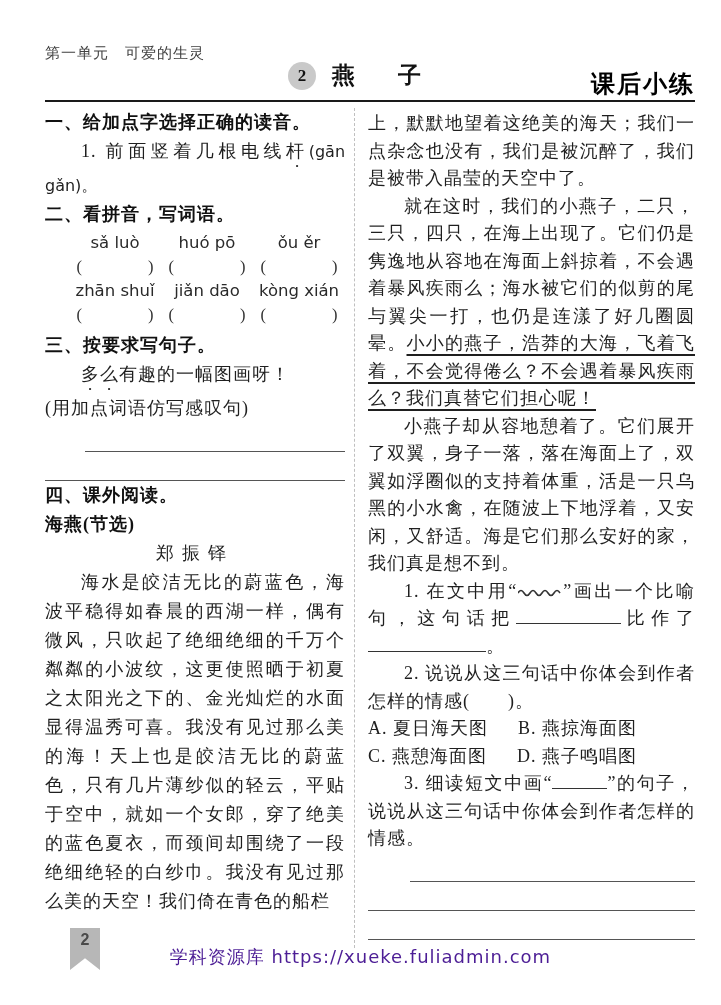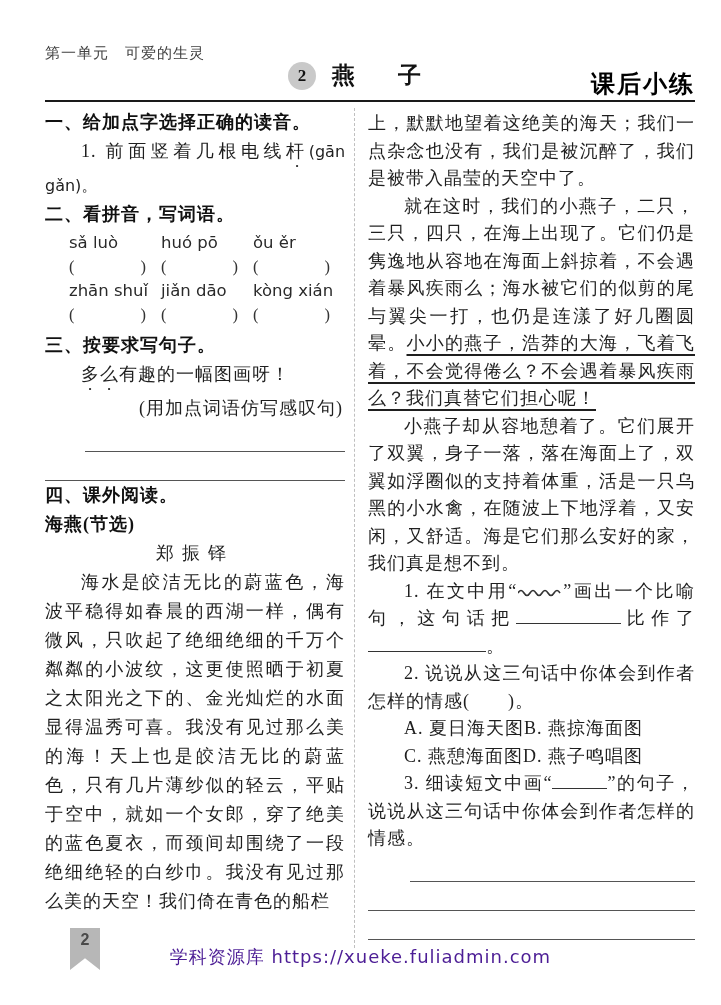--- a/index.html
+++ b/index.html
@@ -39,34 +39,34 @@
   .item { text-indent:2em; }
   .py { font-family:"DejaVu Sans", sans-serif; font-size:16px; letter-spacing:0; }
   .em-dot {
     -webkit-text-emphasis:filled dot; text-emphasis:filled dot;
     -webkit-text-emphasis-position:under right; text-emphasis-position:under right;
   }
   .kai { }
   
   .pinyin-block { margin:2px 0 4px 24px; width:276px; }
   .pinyin-row { display:grid; grid-template-columns:1fr 1fr 1fr; }
-  .pinyin-cell, .paren-cell { font-family:"DejaVu Sans", sans-serif; font-size:16.5px; letter-spacing:0; line-height:24px; color:#2a2a2a; }
+  .pinyin-cell, .paren-cell { text-align:center; font-family:"DejaVu Sans", sans-serif; font-size:16.5px; letter-spacing:0; line-height:24px; color:#2a2a2a; }
   .paren-cell { font-family:"Liberation Serif", serif; color:#333; }
-  .hint { text-align:right; padding-right:2px; }
+  .hint { padding-right:2px; }
   
   .ans-line { height:28px; border-bottom:1.5px solid #555; }
   .indent-40 { margin-left:40px; }
   .indent-42 { margin-left:42px; }
   .blank { display:inline-block; border-bottom:1.5px solid #333; height:0.85em; vertical-align:baseline; }
   .w105 { width:105px; } .w118 { width:118px; } .w55 { width:55px; }
   .wavy-svg { vertical-align:baseline; margin:0 1px; }
   .underlined { text-decoration:underline; text-underline-offset:5px; text-decoration-thickness:1.5px; }
   .passage-title { text-align:left; font-weight:bold; color:#111; }
   .author { text-align:center; letter-spacing:8px; }
-  .options-row { display:flex; margin-left:36px; }
+  .options-row { display:flex; gap:30px; }
   
   .page-ribbon {
     position:absolute; left:70px; top:928px; width:30px; height:42px;
     background:#b7b7b7; clip-path:polygon(0 0,100% 0,100% 100%,50% 72%,0 100%);
     text-align:center; font-family:"Liberation Sans", sans-serif;
     font-weight:bold; font-size:16px; color:#4a4a4a; padding-top:3px; box-sizing:border-box;
   }
   .watermark {
     position:absolute; left:0; top:945px; width:100%; text-align:center;
     font-family:"DejaVu Sans", sans-serif; font-size:18px; color:#4c1d95; letter-spacing:1px;

